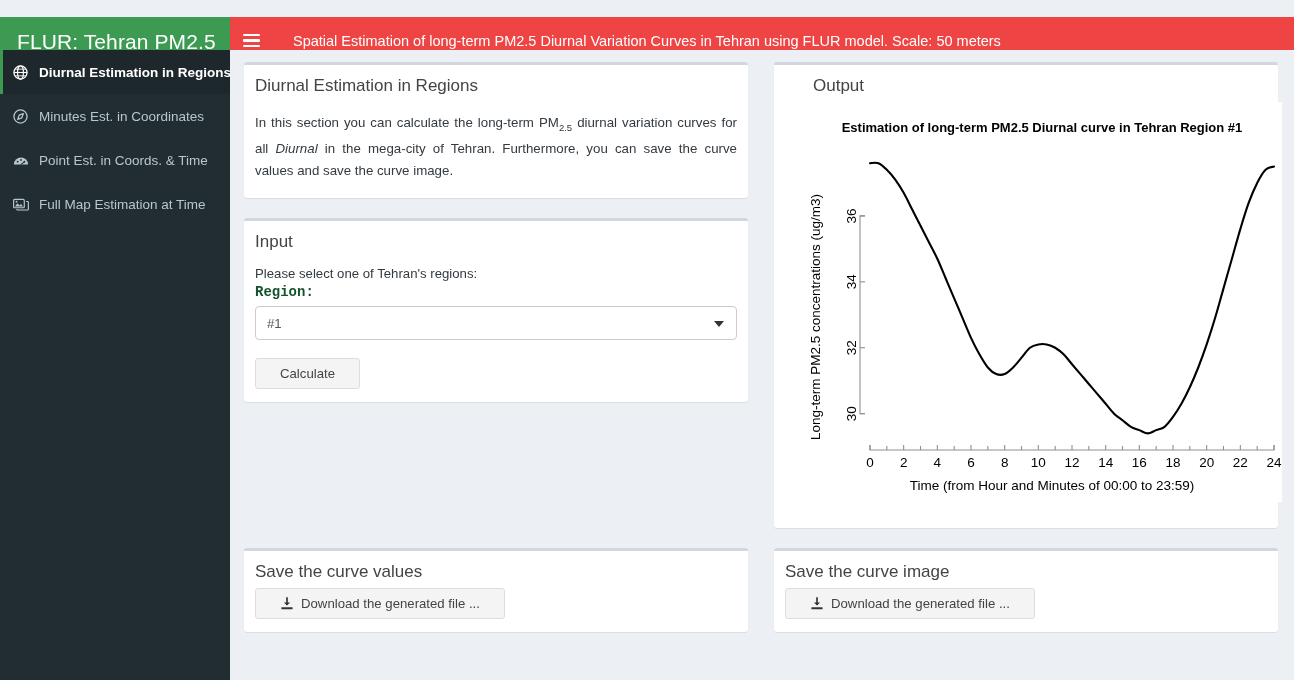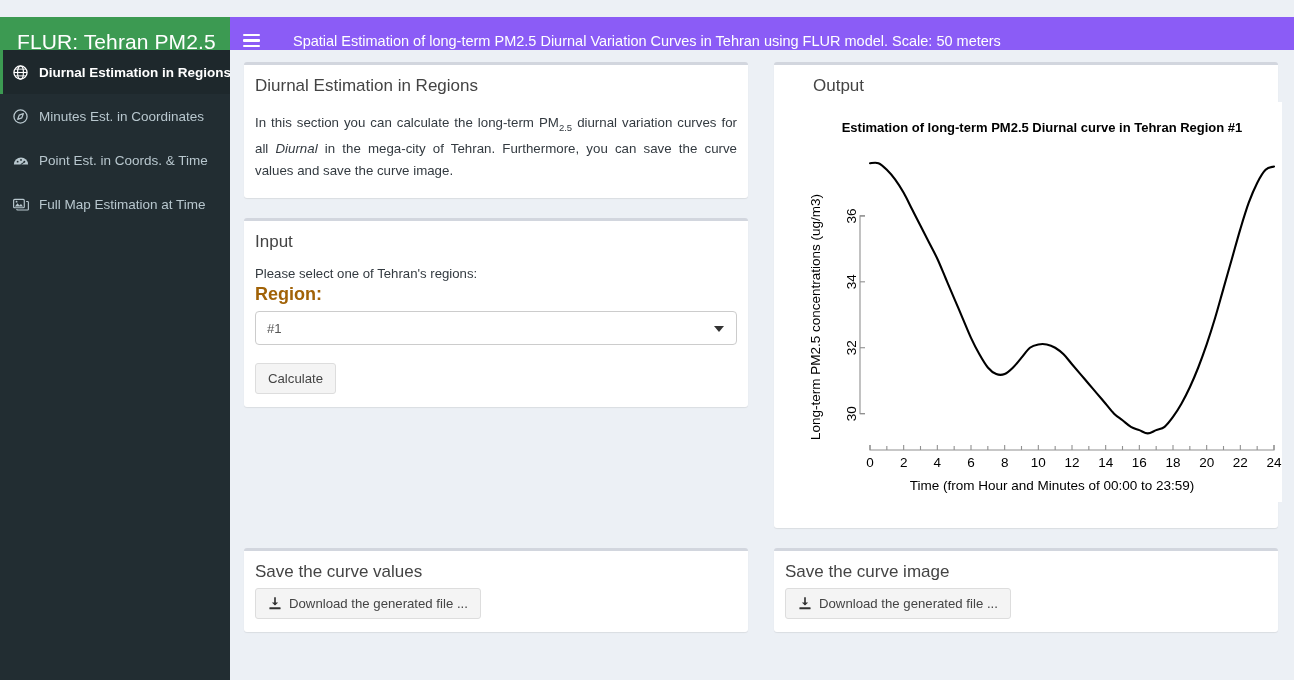--- a/index.html
+++ b/index.html
@@ -13,21 +13,21 @@
   #app { position: relative; width: 1294px; height: 680px; }
 
   
   .topbar { position: absolute; top: 17px; left: 0; width: 1294px; height: 50px; display: flex; }
   .brand {
     width: 230px; height: 50px; background: #3c9a52;
     color: #ffffff; font-size: 21px; line-height: 50px;
     padding-left: 17px; white-space: nowrap; letter-spacing: .1px;
   }
   .navbar {
-    flex: 1; height: 47px; background: #8b5cf6;
+    flex: 1; height: 47px; background: #ef4444;
     display: flex; align-items: center;
   }
   .hamburger {
     width: 42px; height: 50px; display: flex; align-items: center; justify-content: center;
     color: #fff; cursor: pointer;
   }
   .hamburger .bars { width: 17px; }
   .hamburger .bars i { display: block; height: 2.5px; background: #fff; margin: 3px 0; border-radius: 1px; }
   .navbar-title {
     color: #ffffff; font-size: 14.5px; padding-left: 21px; white-space: nowrap;
@@ -77,37 +77,37 @@
   .box-body { padding: 0 11px 13px 11px; }
 
   .para {
     font-size: 13.3px; color: #333a40; line-height: 21.5px;
     text-align: justify; margin: 12px 0 4px 0;
   }
   .para i { font-style: italic; }
   sub { font-size: 9.5px; }
 
   .helper { font-size: 13.2px; color: #333a40; margin: 10px 0 2px 0; }
-  .field-label { font-size: 18px; color: #a16207; font-weight: bold; margin: 3px 0 6px 0; }
+  .field-label { font-size: 14px; color: #14532d; font-weight: bold; margin: 3px 0 6px 0; font-family: Liberation Mono, monospace; }
 
   .select-box {
     position: relative; height: 34px; border: 1px solid #ccc; border-radius: 4px;
     background: #fff; display: flex; align-items: center; padding: 0 11px;
     font-size: 13.2px; color: #555; cursor: pointer;
   }
   .caret {
     position: absolute; right: 12px; top: 50%; margin-top: -2px;
     width: 0; height: 0; border-left: 5px solid transparent; border-right: 5px solid transparent;
     border-top: 6px solid #333;
   }
 
   .btn {
     display: inline-flex; align-items: center; gap: 7px;
     background: #f4f4f4; border: 1px solid #ddd; border-radius: 3px;
-    padding: 7px 12px; font-size: 13.2px; color: #444; cursor: pointer;
+    padding: 7px 24px; font-size: 13.2px; color: #444; cursor: pointer;
     margin-top: 18px;
   }
   .btn.dl { margin-top: 2px; text-align: center; }
   .btn svg { display: block; }
 
   
   .chart-wrap { padding: 2px 0 6px 0; }
   svg.rplot { display: block; }
   svg.rplot text { font-family: "Liberation Sans", sans-serif; fill: #000; }
   .ax-line { stroke: #909090; stroke-width: 1.1; fill: none; }

